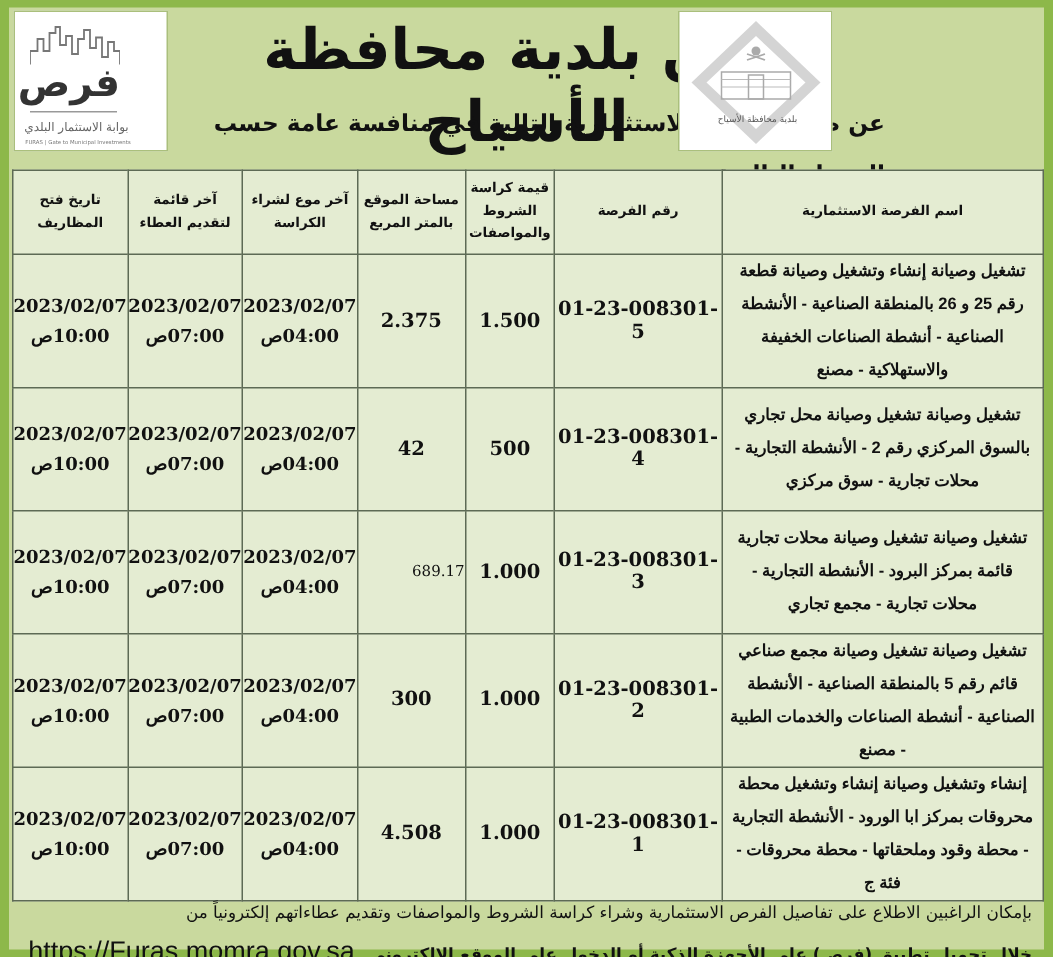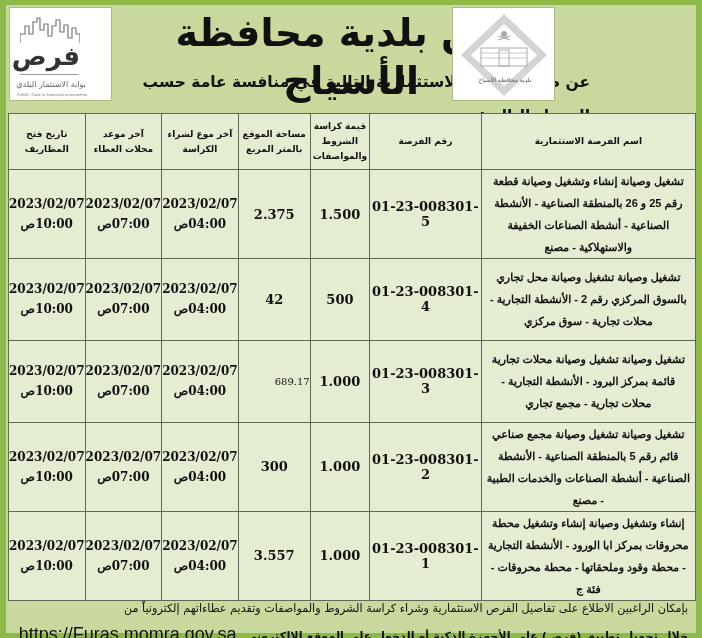--- a/index.html
+++ b/index.html
@@ -118,21 +118,21 @@
       <col style="width:73px">
       <col style="width:73px">
     </colgroup>
     <thead>
       <tr>
         <th>اسم الفرصة الاستثمارية</th>
         <th>رقم الفرصة</th>
         <th>قيمة كراسة الشروط والمواصفات</th>
         <th>مساحة الموقع بالمتر المربع</th>
         <th>آخر موع لشراء الكراسة</th>
-        <th>آخر موعد محلات العطاء</th>
+        <th>آخر قائمة لتقديم العطاء</th>
         <th>تاريخ فتح المظاريف</th>
       </tr>
     </thead>
     <tbody>
       <tr>
         <td class="name">تشغيل وصيانة إنشاء وتشغيل وصيانة قطعة رقم 25 و 26 بالمنطقة الصناعية - الأنشطة الصناعية - أنشطة الصناعات الخفيفة والاستهلاكية - مصنع</td>
         <td class="num">01-23-008301-5</td>
         <td class="num">1.500</td>
         <td class="num">2.375</td>
         <td class="date"><span>2023/02/07</span><span class="time">04:00ص</span></td>
@@ -163,21 +163,21 @@
         <td class="num">1.000</td>
         <td class="num">300</td>
         <td class="date"><span>2023/02/07</span><span class="time">04:00ص</span></td>
         <td class="date"><span>2023/02/07</span><span class="time">07:00ص</span></td>
         <td class="date"><span>2023/02/07</span><span class="time">10:00ص</span></td>
       </tr>
       <tr>
         <td class="name">إنشاء وتشغيل وصيانة إنشاء وتشغيل محطة محروقات بمركز ابا الورود - الأنشطة التجارية - محطة وقود وملحقاتها - محطة محروقات - فئة ج</td>
         <td class="num">01-23-008301-1</td>
         <td class="num">1.000</td>
-        <td class="num">3.557</td>
+        <td class="num">4.508</td>
         <td class="date"><span>2023/02/07</span><span class="time">04:00ص</span></td>
         <td class="date"><span>2023/02/07</span><span class="time">07:00ص</span></td>
         <td class="date"><span>2023/02/07</span><span class="time">10:00ص</span></td>
       </tr>
     </tbody>
   </table>
 
   <div class="footer">
     <div class="l1">بإمكان الراغبين الاطلاع على تفاصيل الفرص الاستثمارية وشراء كراسة الشروط والمواصفات وتقديم عطاءاتهم إلكترونياً من</div>
     <div class="l2">

